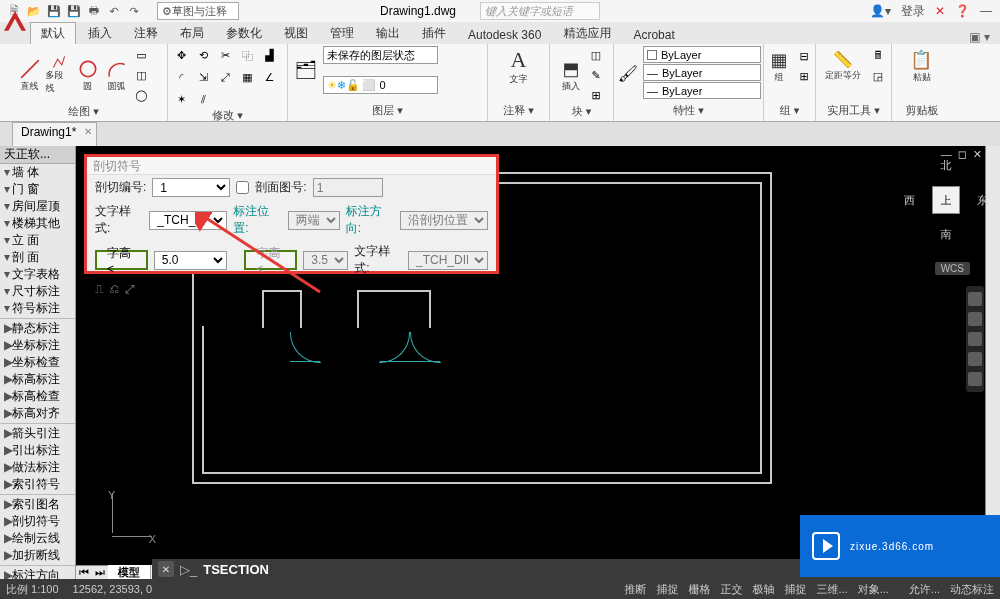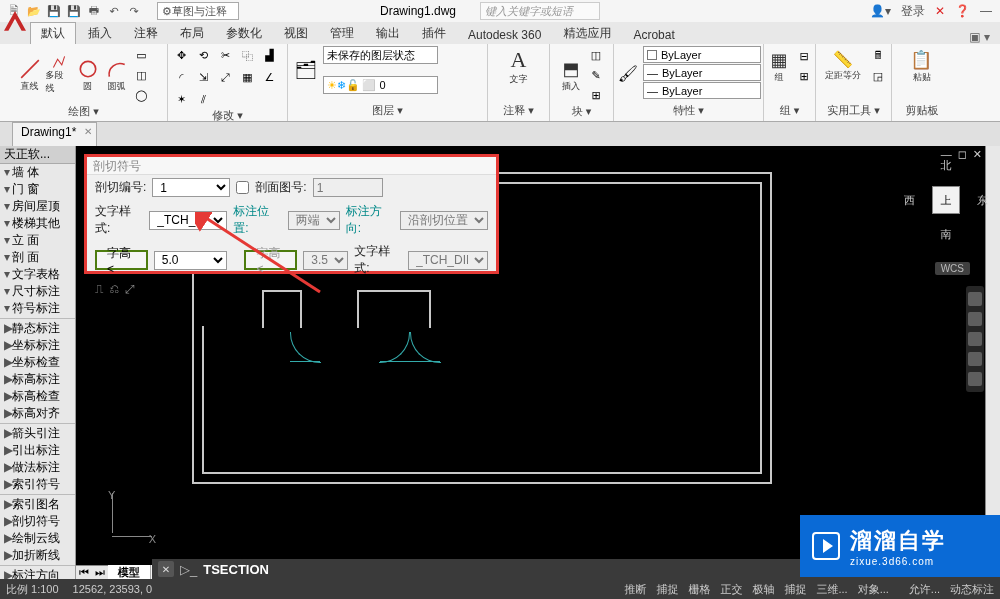--- a/index.html
+++ b/index.html
@@ -537,16 +537,15 @@
       <span>对象...</span>
       <span></span>
       <span>允许...</span>
       <span>动态标注</span>
     </div>
 </div>
 
 <div class="watermark">
   <div class="play"></div>
   <div>
-    <span class="txt1">溜溜自学</span>
     <span class="txt2">zixue.3d66.com</span>
   </div>
 </div>
 
 </body></html>

